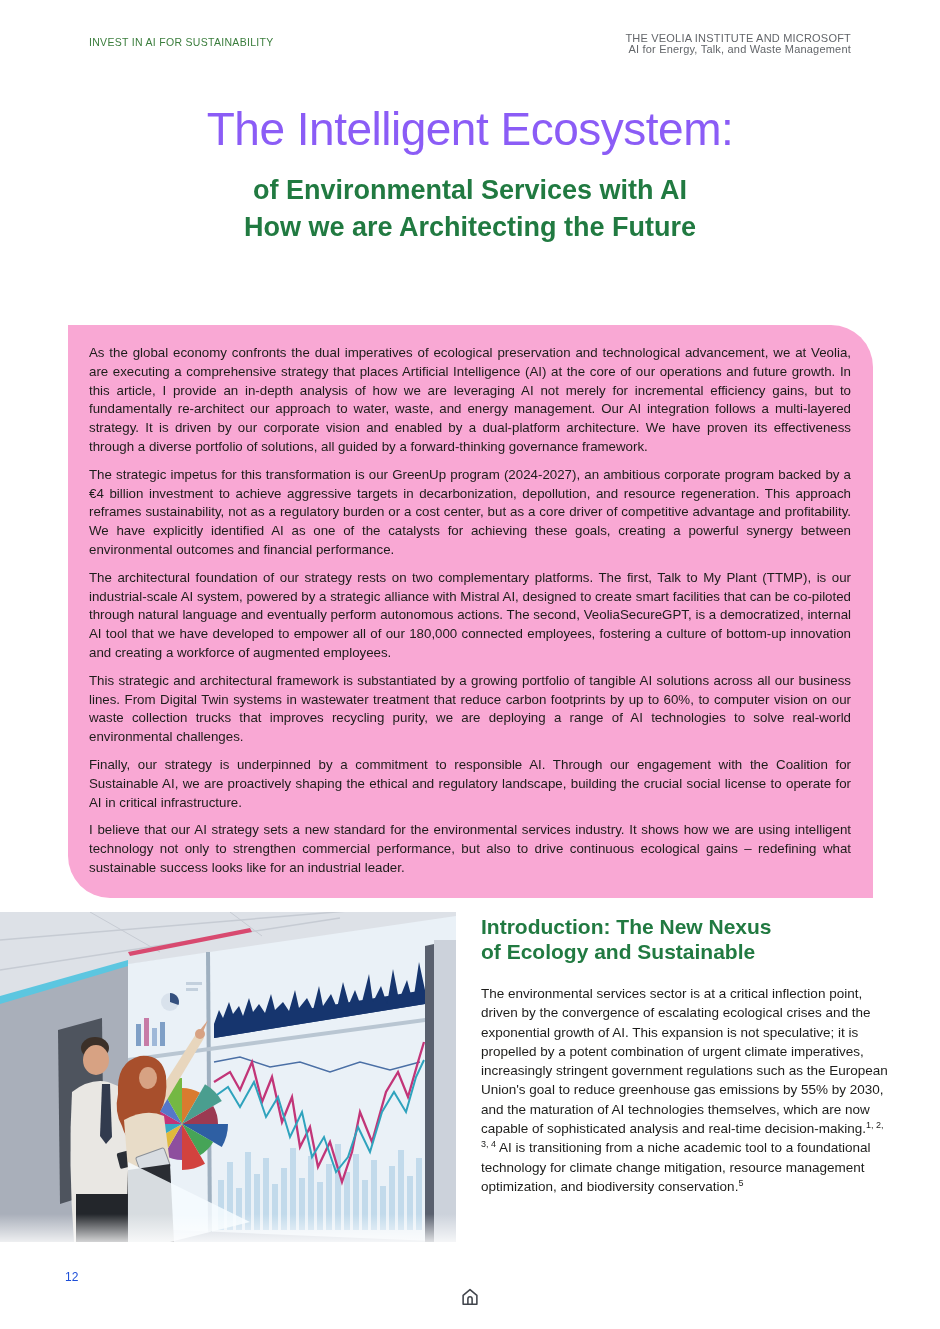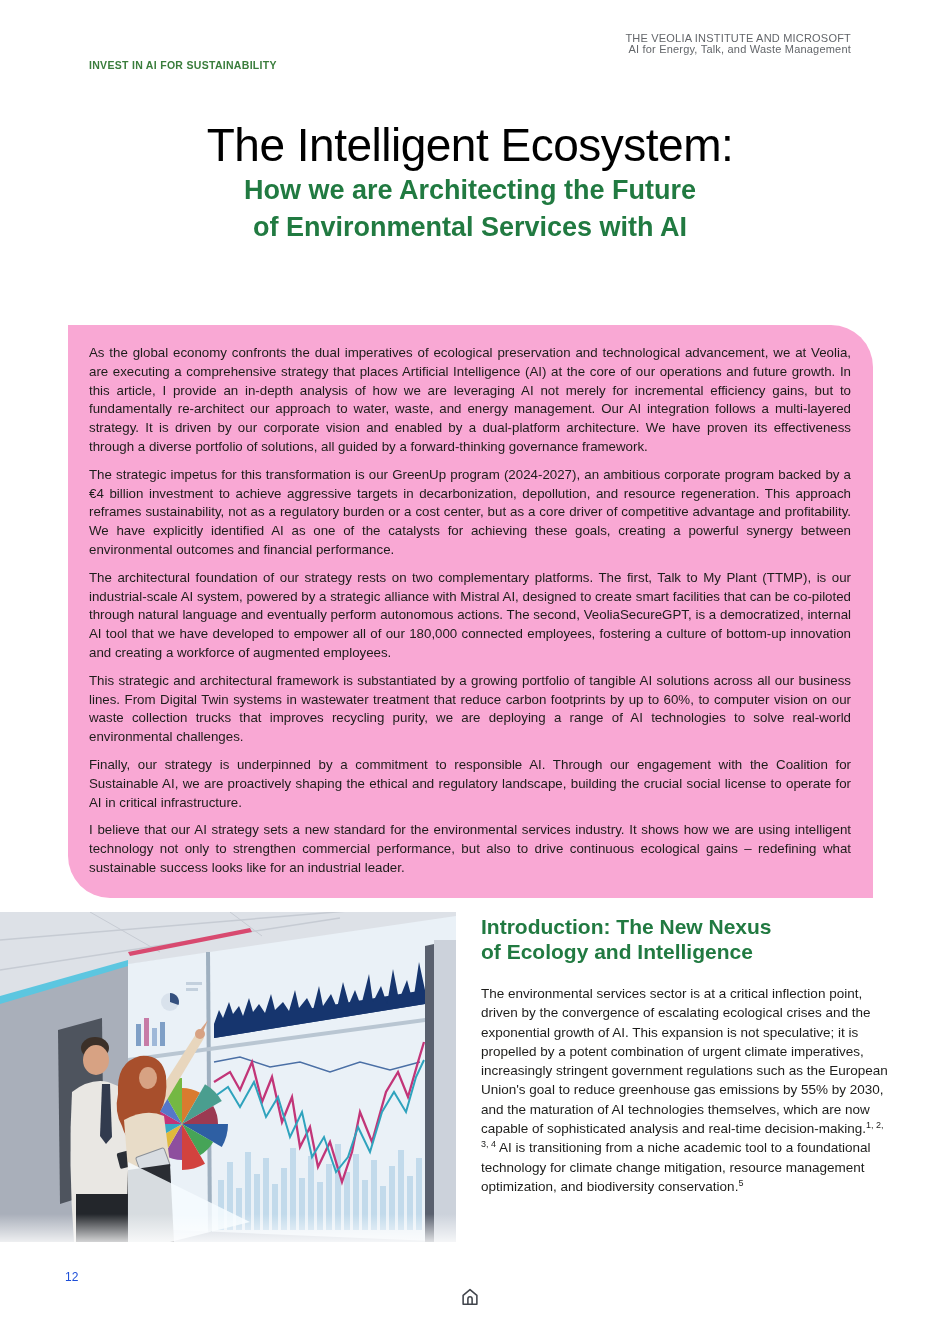--- a/index.html
+++ b/index.html
@@ -4,25 +4,25 @@
 <style>
   html,body { margin:0; padding:0; background:#ffffff; }
   .page {
     position:relative; width:940px; height:1329px; margin:0 auto;
     background:#ffffff; overflow:hidden;
     font-family:"Liberation Sans", sans-serif; color:#1d1d1b;
   }
   
   .hdr { position:absolute; top:33px; left:89px; right:89px;
          display:flex; justify-content:space-between; align-items:flex-start; }
-  .hdr-left { color:#3a7d3c; font-weight:bold; font-size:10.5px; letter-spacing:0.3px; padding-top:3px;margin-top:23px; }
+  .hdr-left { color:#3a7d3c; font-weight:normal; font-size:10.5px; letter-spacing:0.3px; padding-top:3px; }
   .hdr-right { text-align:right; color:#63666a; font-size:11px; line-height:10.5px; letter-spacing:0.2px; }
   
-  .title-main { position:absolute; top:102px; left:0; right:0; margin:16px;
-    text-align:center; color:#000000; font-size:46px; font-weight:400; letter-spacing:-0.5px; }
+  .title-main { position:absolute; top:102px; left:0; right:0; margin:0;
+    text-align:center; color:#8b5cf6; font-size:46px; font-weight:400; letter-spacing:-0.5px; }
   .title-sub { position:absolute; top:172px; left:0; right:0; margin:0;
     text-align:center; color:#217a41; font-size:27px; font-weight:bold; line-height:37px; }
   .author-block { position:absolute; top:270px; left:0; right:0; text-align:center; }
   .author-name { color:#217a41; font-weight:bold; font-size:13.5px; }
   .author-affil { color:#57595b; font-style:italic; font-size:13px; margin-top:3px; }
   
   .abstract-box { position:absolute; left:68px; top:325px; width:805px; height:573px;
     background:#f9a8d4; border-radius:0 42px 0 42px; padding:19px 22px 14px 21px;
     box-sizing:border-box; overflow:hidden; }
   .abstract-box p { margin:0 0 9px; font-size:13.3px; line-height:18.8px;
@@ -46,22 +46,22 @@
   <div class="hdr">
     <div class="hdr-left">INVEST IN AI FOR SUSTAINABILITY</div>
     <div class="hdr-right">
       <div>THE VEOLIA INSTITUTE AND MICROSOFT</div>
       <div>AI for Energy, Talk, and Waste Management</div>
     </div>
   </div>
 
   <h1 class="title-main">The Intelligent Ecosystem:</h1>
   <h2 class="title-sub">
+    <div>of Environmental Services with AI</div>
     <div>How we are Architecting the Future</div>
-    <div>of Environmental Services with AI</div>
   </h2>
 
   <section class="abstract-box">
     <p>As the global economy confronts the dual imperatives of ecological preservation and technological advancement, we at Veolia, are executing a comprehensive strategy that places Artificial Intelligence (AI) at the core of our operations and future growth. In this article, I provide an in-depth analysis of how we are leveraging AI not merely for incremental efficiency gains, but to fundamentally re-architect our approach to water, waste, and energy management. Our AI integration follows a multi-layered strategy. It is driven by our corporate vision and enabled by a dual-platform architecture. We have proven its effectiveness through a diverse portfolio of solutions, all guided by a forward-thinking governance framework.</p>
     <p>The strategic impetus for this transformation is our GreenUp program (2024-2027), an ambitious corporate program backed by a €4 billion investment to achieve aggressive targets in decarbonization, depollution, and resource regeneration. This approach reframes sustainability, not as a regulatory burden or a cost center, but as a core driver of competitive advantage and profitability. We have explicitly identified AI as one of the catalysts for achieving these goals, creating a powerful synergy between environmental outcomes and financial performance.</p>
     <p>The architectural foundation of our strategy rests on two complementary platforms. The first, Talk to My Plant (TTMP), is our industrial-scale AI system, powered by a strategic alliance with Mistral AI, designed to create smart facilities that can be co-piloted through natural language and eventually perform autonomous actions. The second, VeoliaSecureGPT, is a democratized, internal AI tool that we have developed to empower all of our 180,000 connected employees, fostering a culture of bottom-up innovation and creating a workforce of augmented employees.</p>
     <p>This strategic and architectural framework is substantiated by a growing portfolio of tangible AI solutions across all our business lines. From Digital Twin systems in wastewater treatment that reduce carbon footprints by up to 60%, to computer vision on our waste collection trucks that improves recycling purity, we are deploying a range of AI technologies to solve real-world environmental challenges.</p>
     <p>Finally, our strategy is underpinned by a commitment to responsible AI. Through our engagement with the Coalition for Sustainable AI, we are proactively shaping the ethical and regulatory landscape, building the crucial social license to operate for AI in critical infrastructure.</p>
     <p>I believe that our AI strategy sets a new standard for the environmental services industry. It shows how we are using intelligent technology not only to strengthen commercial performance, but also to drive continuous ecological gains – redefining what sustainable success looks like for an industrial leader.</p>
   </section>
@@ -171,21 +171,21 @@
       </g>
 
       <polygon points="128,250 250,310 170,330 128,330" fill="#f6fbff" opacity="0.85"></polygon>
       <rect x="0" y="302" width="456" height="28" fill="url(#glow)" opacity="0.8"></rect>
     </svg>
   </figure>
 
   <div class="intro-col">
     <h3>
       <div>Introduction: The New Nexus</div>
-      <div>of Ecology and Intelligence</div>
+      <div>of Ecology and Sustainable</div>
     </h3>
     <p class="intro-body"><span>The environmental services sector is at a critical inflection point, driven by the convergence of escalating ecological crises and the exponential growth of AI. This expansion is not speculative; it is propelled by a potent combination of urgent climate imperatives, increasingly stringent government regulations such as the European Union's goal to reduce greenhouse gas emissions by 55% by 2030, and the maturation of AI technologies themselves, which are now capable of sophisticated analysis and real-time decision-making.</span><sup>1, 2, 3, 4</sup><span> AI is transitioning from a niche academic tool to a foundational technology for climate change mitigation, resource management optimization, and biodiversity conservation.</span><sup>5</sup></p>
   </div>
 
   <div class="page-number">12</div>
   <button class="home-btn">
     <span>
       <svg width="22" height="22" viewBox="0 0 24 24" fill="none" stroke="#41454c" stroke-width="1.7" stroke-linejoin="round">
         <path d="M4.5 10.2 L12 4 L19.5 10.2 V20 H4.5 Z"></path>
         <path d="M9.7 20 V14.2 Q9.7 11.8 12 11.8 Q14.3 11.8 14.3 14.2 V20"></path>

